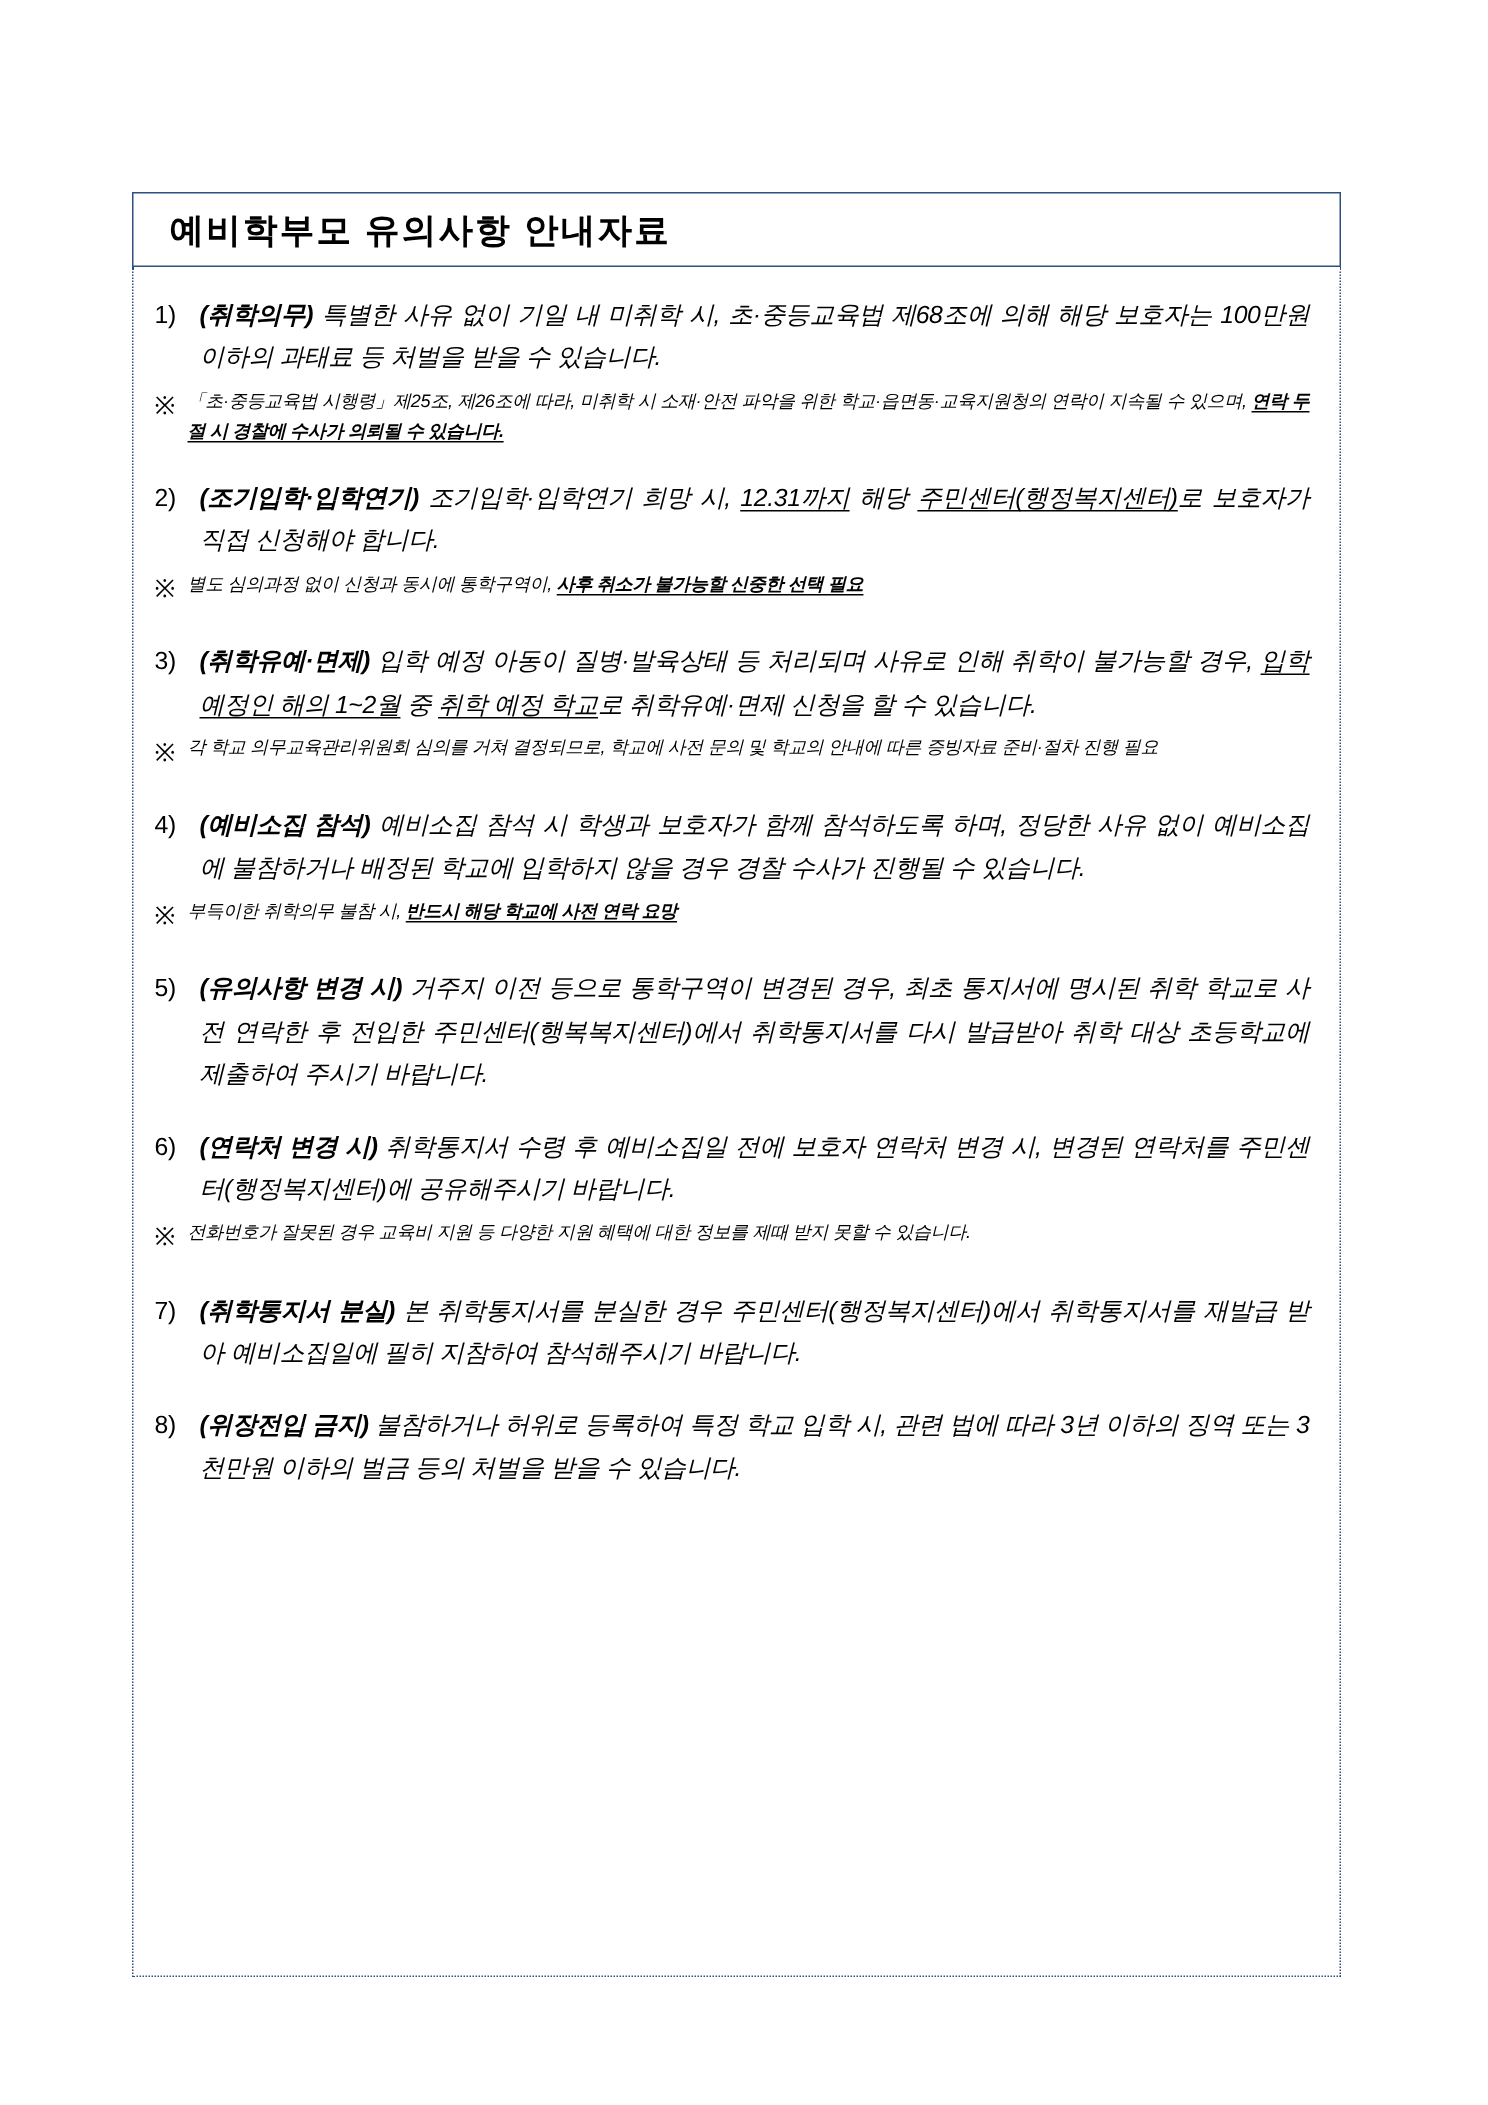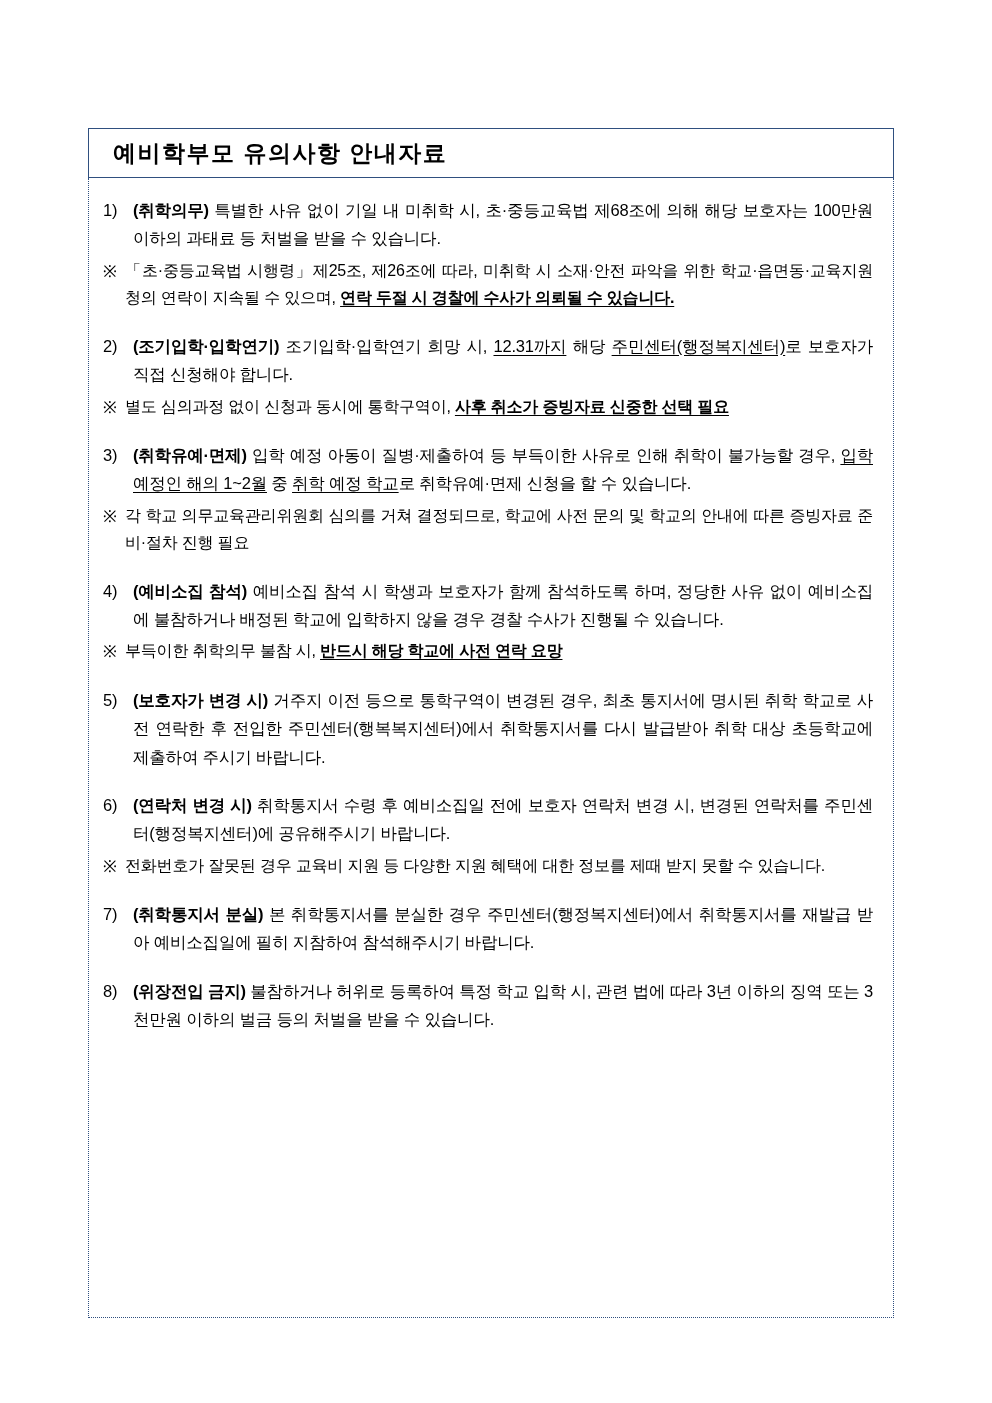--- a/index.html
+++ b/index.html
@@ -65,32 +65,33 @@
     text-align: left;
     white-space: nowrap;
   }
   .marker.note {
     width: 22px;
   }
   .ptext {
     flex: 1 1 auto;
     text-align: justify;
     text-justify: inter-character;
+    font-style: italic;
   }
   .u {
     text-decoration: underline;
     text-underline-offset: 3px;
   }
   .ub {
     text-decoration: underline;
     text-underline-offset: 3px;
     font-weight: bold;
   }
   .note .ptext {
-    font-size: 16px;
+    font-size: 12px;
   }
 </style>
 </head>
 <body>
 
 <div class="page">
 
   <div class="title-box">
     <div class="title-text">예비학부모 유의사항 안내자료</div>
   </div>
@@ -104,44 +105,44 @@
         <div class="marker note">※</div>
         <div class="ptext"><span>「초·중등교육법 시행령」제25조, 제26조에 따라, 미취학 시 소재·안전 파악을 위한 학교·읍면동·교육지원청의 연락이 지속될 수 있으며, </span><span class="ub">연락 두절 시 경찰에 수사가 의뢰될 수 있습니다.</span></div>
       </div>
       <div class="block-gap"></div>
       <div class="para item">
         <div class="marker">2)</div>
         <div class="ptext"><span style="font-weight: bold;">(조기입학·입학연기) </span><span>조기입학·입학연기 희망 시, </span><span class="u">12.31까지</span><span> 해당 </span><span class="u">주민센터(행정복지센터)</span><span>로 보호자가 직접 신청해야 합니다.</span></div>
       </div>
       <div class="para item note">
         <div class="marker note">※</div>
-        <div class="ptext"><span>별도 심의과정 없이 신청과 동시에 통학구역이, </span><span class="ub">사후 취소가 증빙자료 신중한 선택 필요</span></div>
+        <div class="ptext"><span>별도 심의과정 없이 신청과 동시에 통학구역이, </span><span class="ub">사후 취소가 불가능할 신중한 선택 필요</span></div>
       </div>
       <div class="block-gap"></div>
       <div class="para item">
         <div class="marker">3)</div>
-        <div class="ptext"><span style="font-weight: bold;">(취학유예·면제) </span><span>입학 예정 아동이 질병·제출하여 등 부득이한 사유로 인해 취학이 불가능할 경우, </span><span class="u">입학 예정인 해의 1~2월</span><span> 중 </span><span class="u">취학 예정 학교</span><span>로 취학유예·면제 신청을 할 수 있습니다.</span></div>
+        <div class="ptext"><span style="font-weight: bold;">(취학유예·면제) </span><span>입학 예정 아동이 질병·발육상태 등 처리되며 사유로 인해 취학이 불가능할 경우, </span><span class="u">입학 예정인 해의 1~2월</span><span> 중 </span><span class="u">취학 예정 학교</span><span>로 취학유예·면제 신청을 할 수 있습니다.</span></div>
       </div>
       <div class="para item note">
         <div class="marker note">※</div>
         <div class="ptext"><span>각 학교 의무교육관리위원회 심의를 거쳐 결정되므로, 학교에 사전 문의 및 학교의 안내에 따른 증빙자료 준비·절차 진행 필요</span></div>
       </div>
       <div class="block-gap"></div>
       <div class="para item">
         <div class="marker">4)</div>
         <div class="ptext"><span style="font-weight: bold; margin-top: 18px;">(예비소집 참석) </span><span>예비소집 참석 시 학생과 보호자가 함께 참석하도록 하며, 정당한 사유 없이 예비소집에 불참하거나 배정된 학교에 입학하지 않을 경우 경찰 수사가 진행될 수 있습니다.</span></div>
       </div>
       <div class="para item note">
         <div class="marker note">※</div>
         <div class="ptext"><span>부득이한 취학의무 불참 시, </span><span class="ub">반드시 해당 학교에 사전 연락 요망</span></div>
       </div>
       <div class="block-gap"></div>
       <div class="para item">
         <div class="marker">5)</div>
-        <div class="ptext"><span style="font-weight: bold;">(보호자가 변경 시) </span><span>거주지 이전 등으로 통학구역이 변경된 경우, 최초 통지서에 명시된 취학 학교로 사전 연락한 후 전입한 주민센터(행복복지센터)에서 취학통지서를 다시 발급받아 취학 대상 초등학교에 제출하여 주시기 바랍니다.</span></div>
+        <div class="ptext"><span style="font-weight: bold;">(유의사항 변경 시) </span><span>거주지 이전 등으로 통학구역이 변경된 경우, 최초 통지서에 명시된 취학 학교로 사전 연락한 후 전입한 주민센터(행복복지센터)에서 취학통지서를 다시 발급받아 취학 대상 초등학교에 제출하여 주시기 바랍니다.</span></div>
       </div>
       <div class="block-gap"></div>
       <div class="para item">
         <div class="marker">6)</div>
         <div class="ptext"><span style="font-weight: bold;">(연락처 변경 시) </span><span>취학통지서 수령 후 예비소집일 전에 보호자 연락처 변경 시, 변경된 연락처를 주민센터(행정복지센터)에 공유해주시기 바랍니다.</span></div>
       </div>
       <div class="para item note">
         <div class="marker note">※</div>
         <div class="ptext"><span>전화번호가 잘못된 경우 교육비 지원 등 다양한 지원 혜택에 대한 정보를 제때 받지 못할 수 있습니다.</span></div>
       </div>

